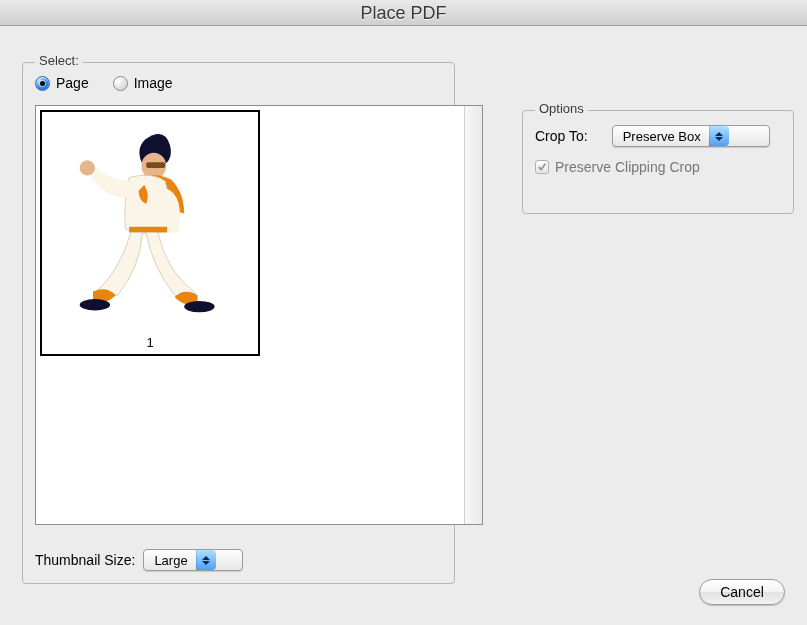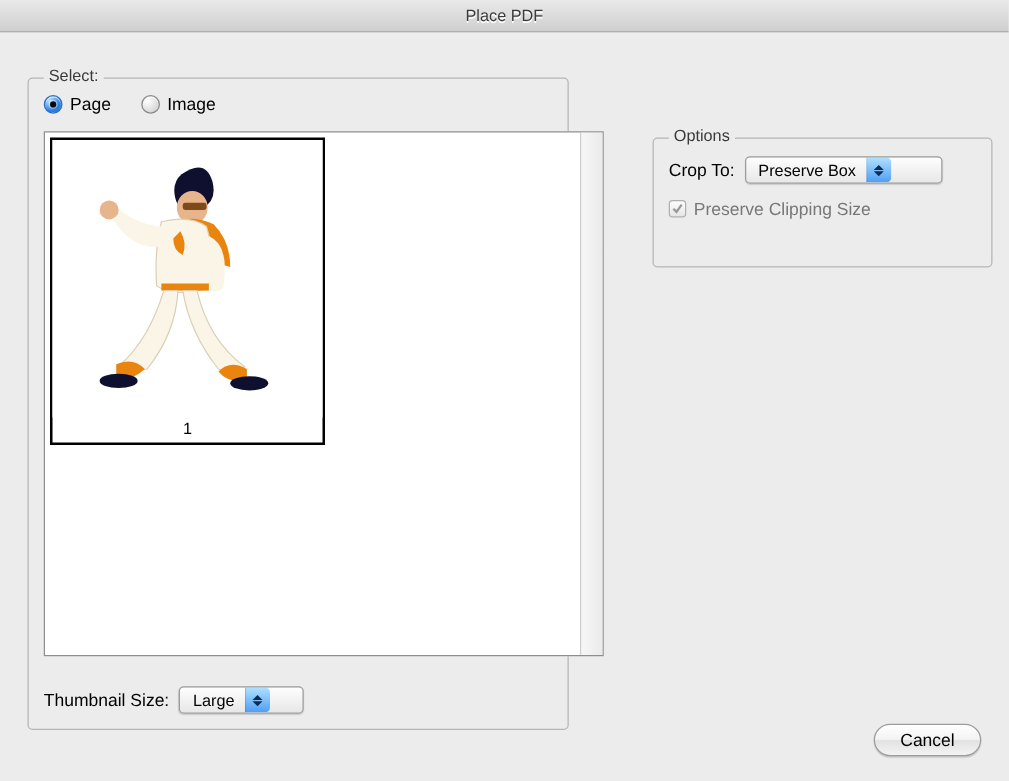--- a/index.html
+++ b/index.html
@@ -13,21 +13,21 @@
     -webkit-font-smoothing:antialiased;
   }
 
   
   .titlebar {
     height:26px;
     background:linear-gradient(#e9e9e9,#cfcfcf);
     border-bottom:1px solid #9d9d9d;
     text-align:center;
     line-height:26px;
-    font-size:13px;
+    font-size:18px;
     color:#3a3a3a;
     text-shadow:0 1px 0 #fff;
   }
 
   
   .body {
     position:relative;
     width:807px;
     height:599px;
     background:#ececec;
@@ -124,21 +124,21 @@
   }
 
   
   #options-group {
     left:522px; top:36px;
     width:272px; height:104px;margin-top:48px;
   }
   .options-row1 {
     position:absolute;
     left:12px; top:14px;
-    display:flex; align-items:center; gap:8px;
+    display:flex; align-items:center; gap:24px;
     font-size:14px;
   }
   .options-row2 {
     position:absolute;
     left:12px; top:48px;
     display:flex; align-items:center; gap:6px;
     font-size:14px;
     color:#777;
   }
 
@@ -295,21 +295,21 @@
         </span>
       </div>
     </div>
 
     <div class="options-row2">
       <span class="aqua-check">
         <svg viewBox="0 0 12 12">
             <polyline points="2,6 5,9 10,2"></polyline>
           </svg>
       </span>
-      <span>Preserve Clipping Size</span>
+      <span>Preserve Clipping Crop</span>
     </div>
   </div>
 
   <div class="btn-row">
     <div class="aqua-btn">
       <span>Cancel</span>
     </div>
   </div>
 
 </div>

